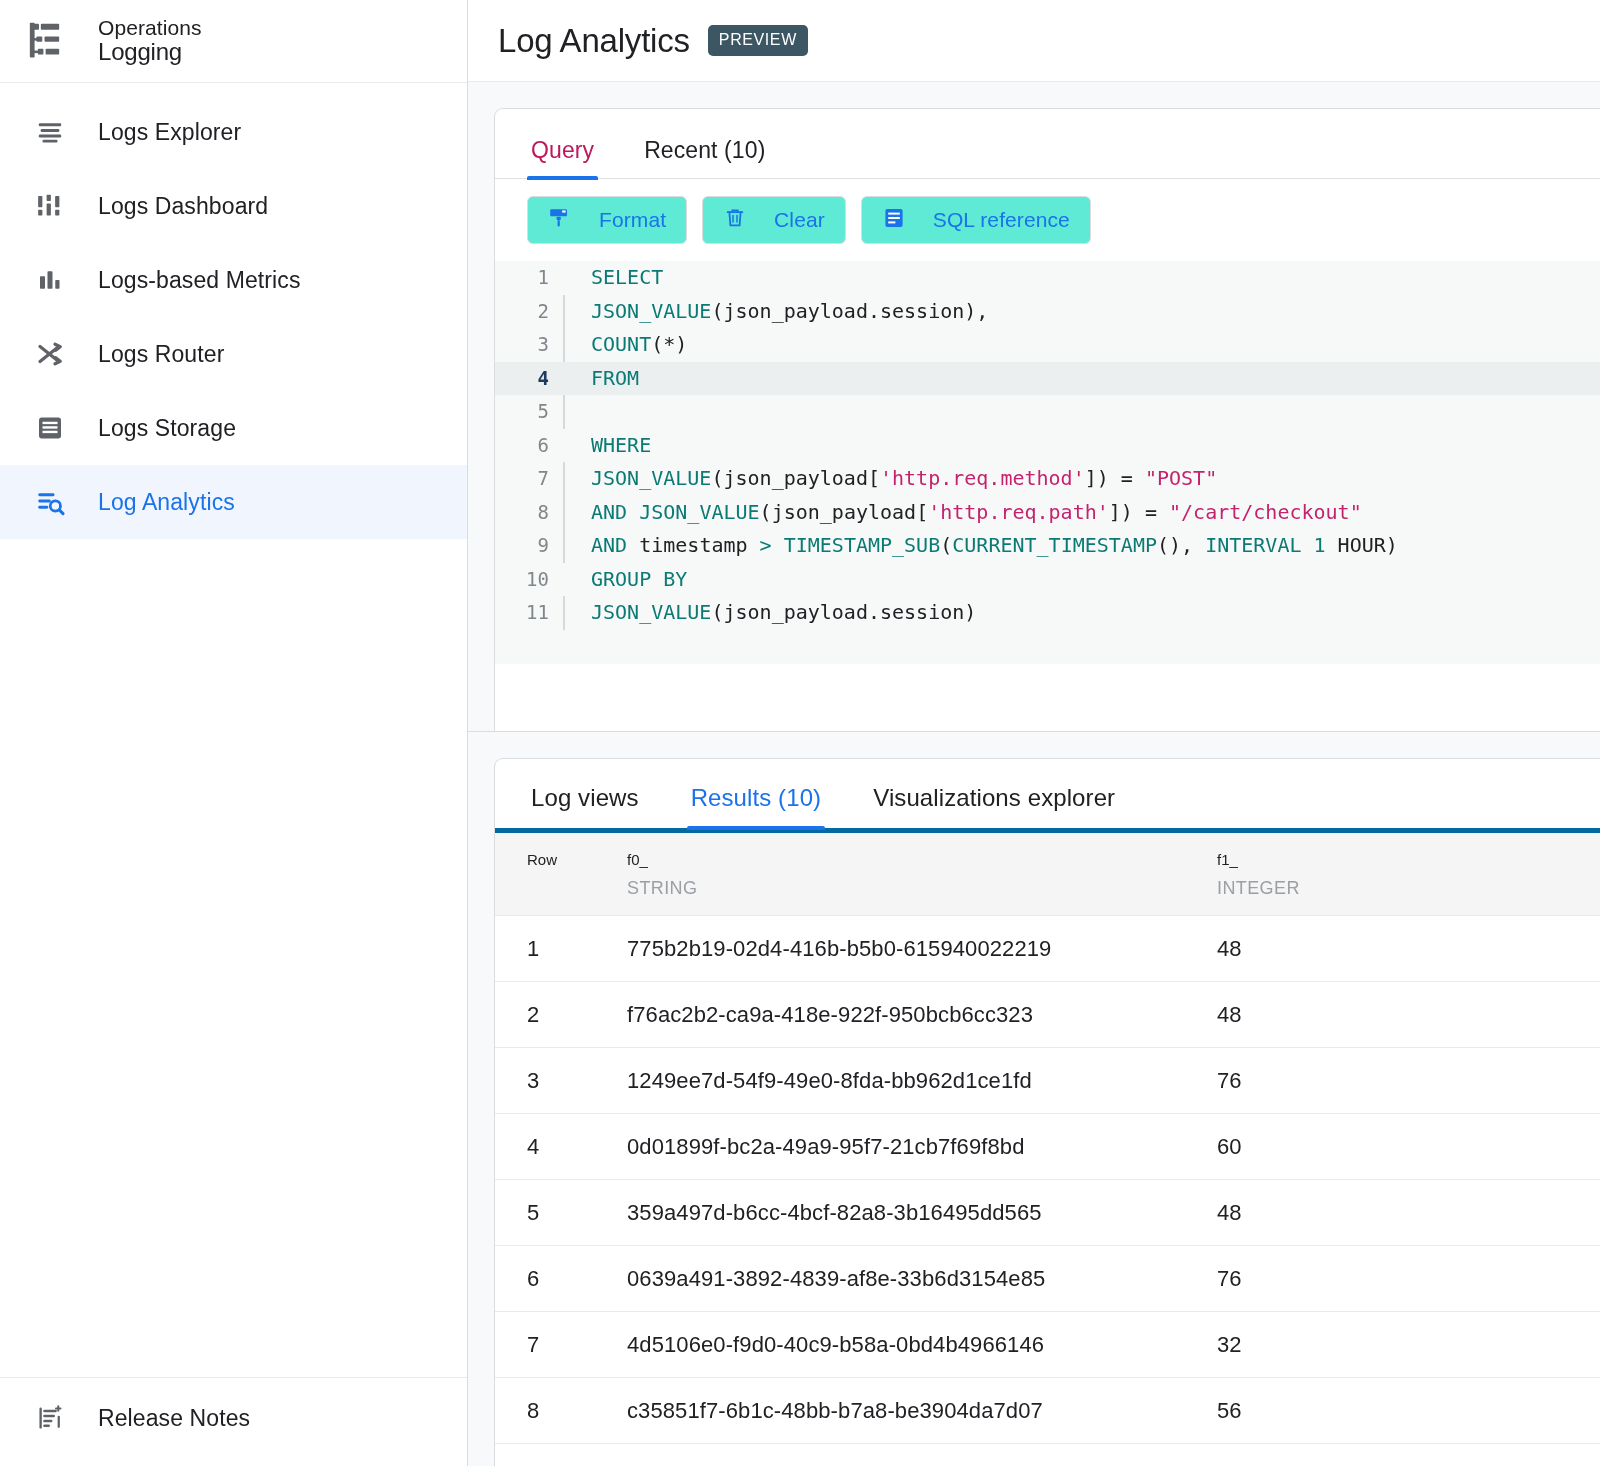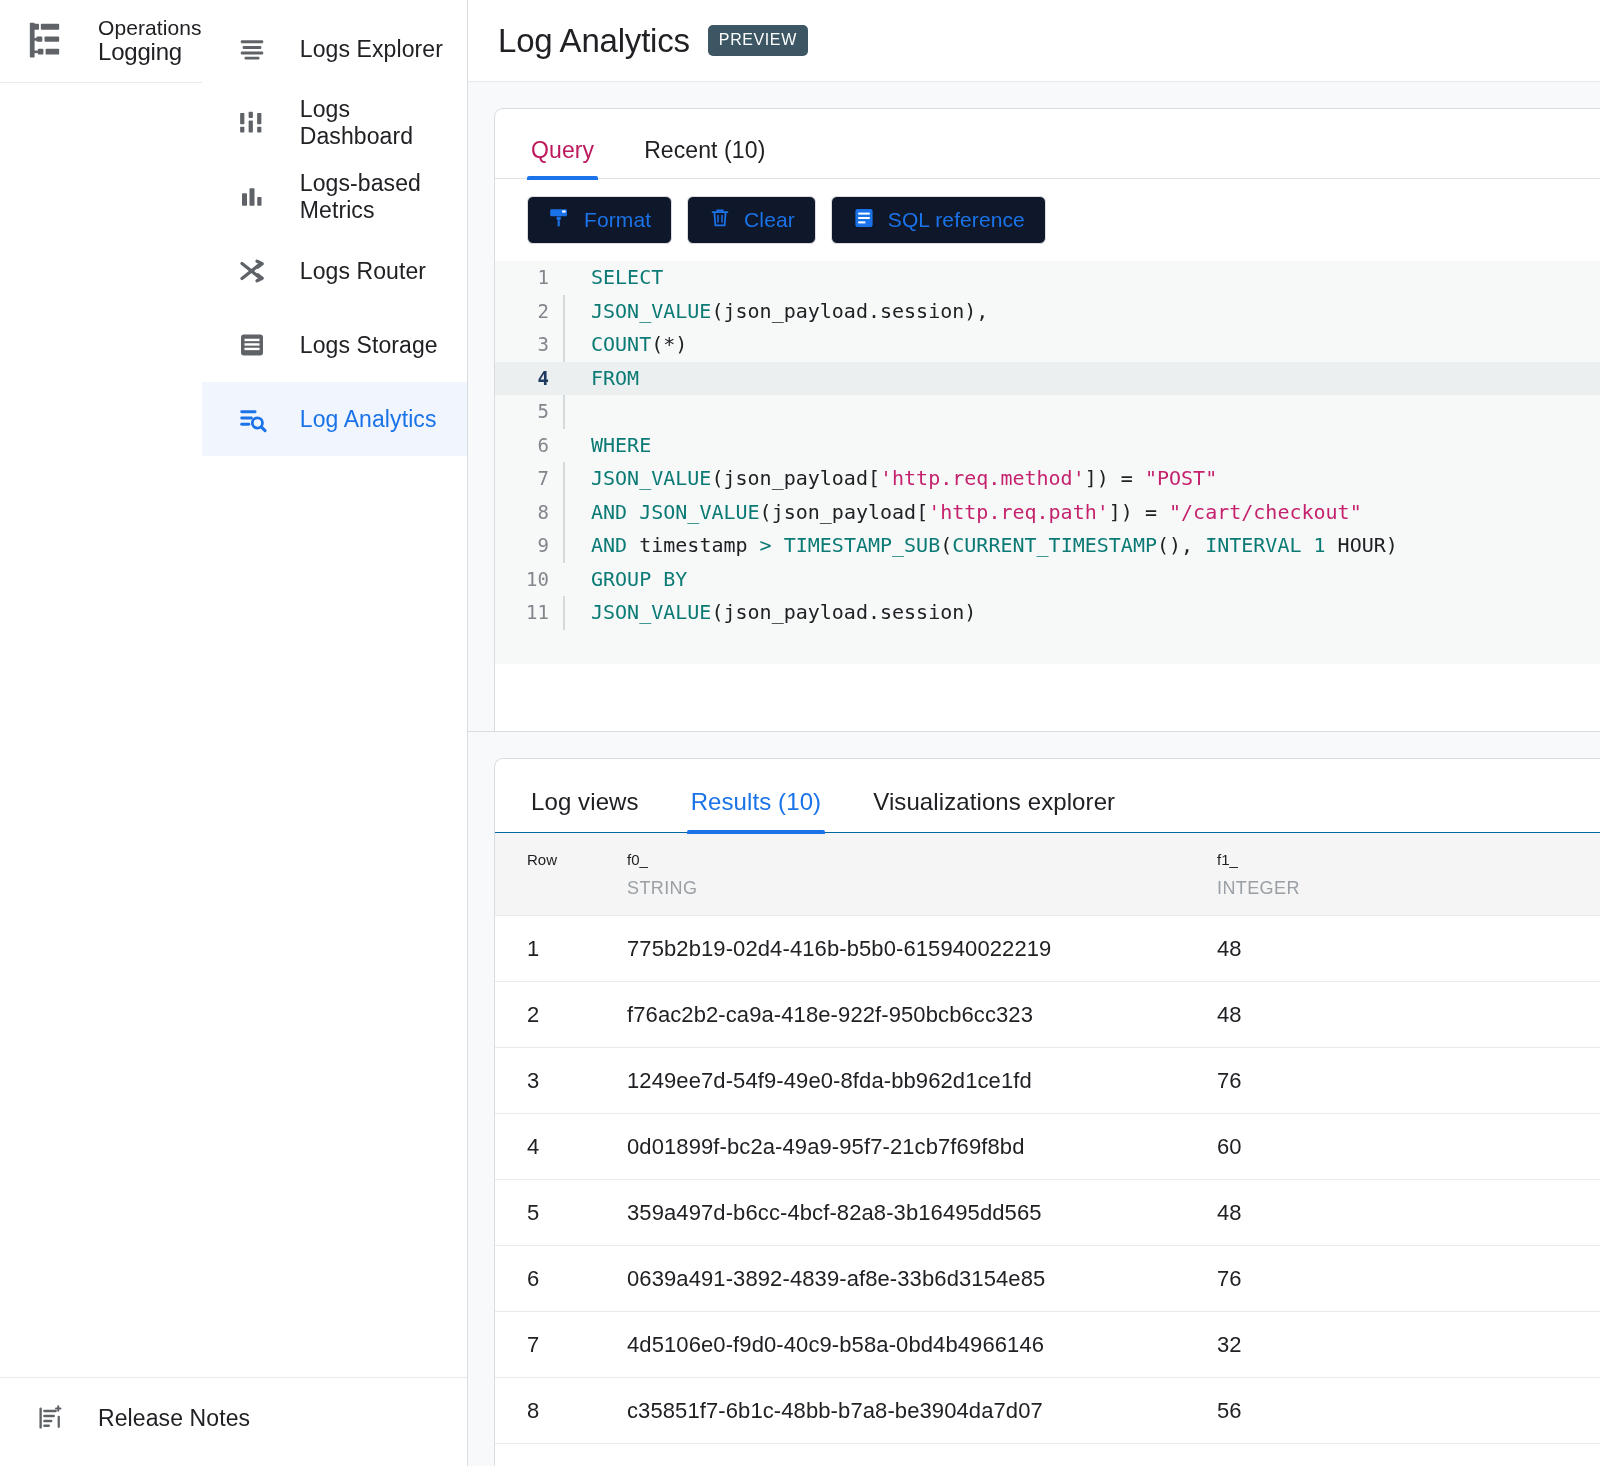--- a/index.html
+++ b/index.html
@@ -10,21 +10,21 @@
     overflow: hidden;
     -webkit-font-smoothing: antialiased;
   }
   .app { display: flex; width: 1600px; height: 1466px; }
 
   
   .sidebar {
     width: 468px; height: 1466px;
     background: #fff;
     border-right: 1px solid #dadce0;
-    display: flex; flex-direction: row;
+    display: flex; flex-direction: column;
     flex: 0 0 468px;
     position: relative;
   }
   .brand {
     height: 83px;
     display: flex; align-items: center;
     padding-left: 24px;
     border-bottom: 1px solid #e8eaed;
     flex: 0 0 83px;
   }
@@ -122,25 +122,25 @@
   .tab.active { color: #be185d; }
   .tab.active::after {
     content: ""; position: absolute;
     left: 0; right: 0; bottom: -2px;
     height: 4px; background: #1a73e8;
     border-radius: 2px 2px 0 0;
   }
 
   .toolbar { display: flex; align-items: center; padding: 17px 0 17px 32px; gap: 15px; }
   .tbtn {
-    display: flex; align-items: center; gap: 12px;
+    display: flex; align-items: center; gap: 27px;
     height: 48px; padding: 0 20px;
     border: 1px solid #dadce0;
     border-radius: 6px;
-    background: #0f172a;
+    background: #5eead4;
     color: #1a73e8;
     font-size: 21px;
     cursor: pointer;
     font-family: "Liberation Sans", sans-serif;
     letter-spacing: .1px;
   }
 
   
   .editor {
     background: #f7f9f9;
@@ -175,21 +175,21 @@
     background: #f8f9fa;
     border-top: 1px solid #dadce0;
     padding: 26px 0 0 26px;
     flex: 1 1 auto;
     overflow: hidden;
   }
   .rtabs {
     display: flex; align-items: flex-end;
     height: 74px;
     padding-left: 32px;
-    border-bottom: 1px solid #0369a1;
+    border-bottom: 5px solid #0369a1;
   }
   .rtab {
     font-size: 24px; color: #202124;
     padding: 0 4px 16px;
     margin-right: 44px;
     cursor: pointer; position: relative;
     letter-spacing: .1px;
   }
   .rtab.active { color: #1a73e8; }
   .rtab.active::after {

